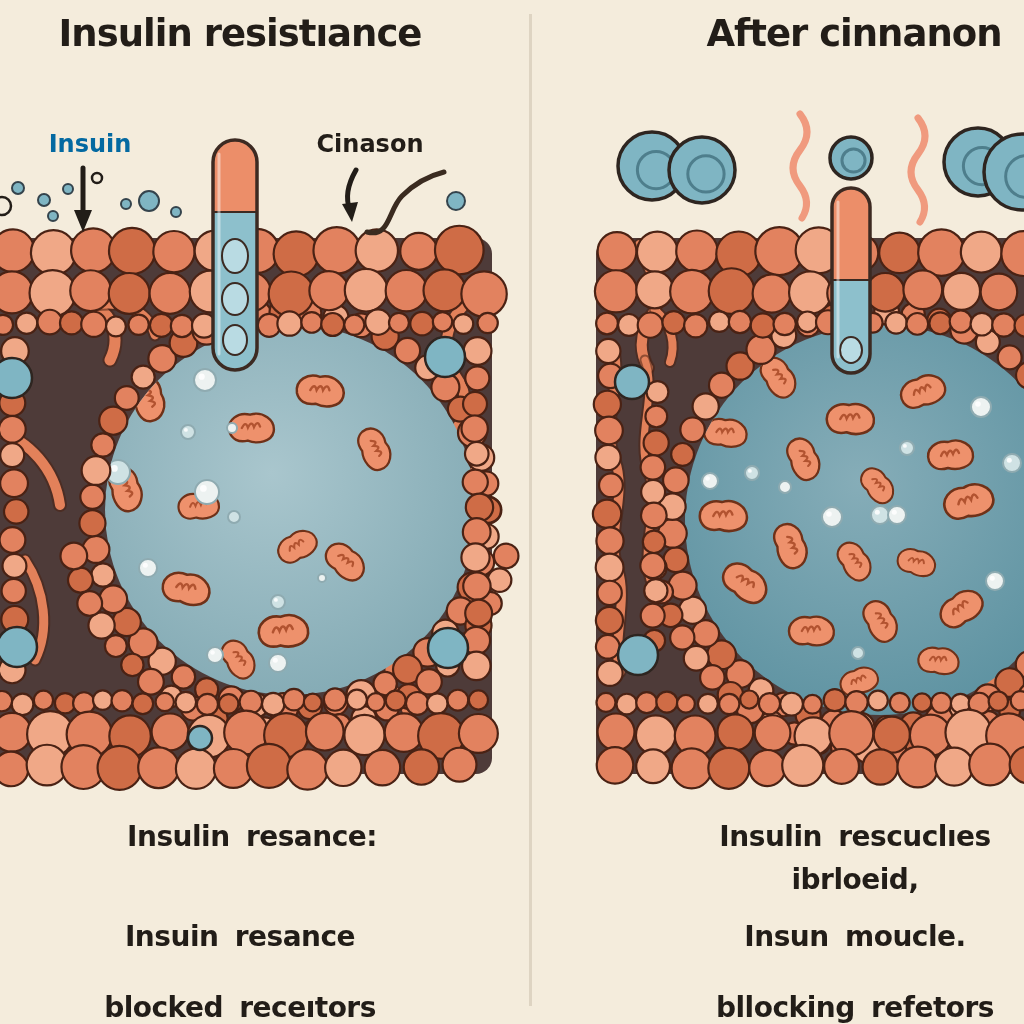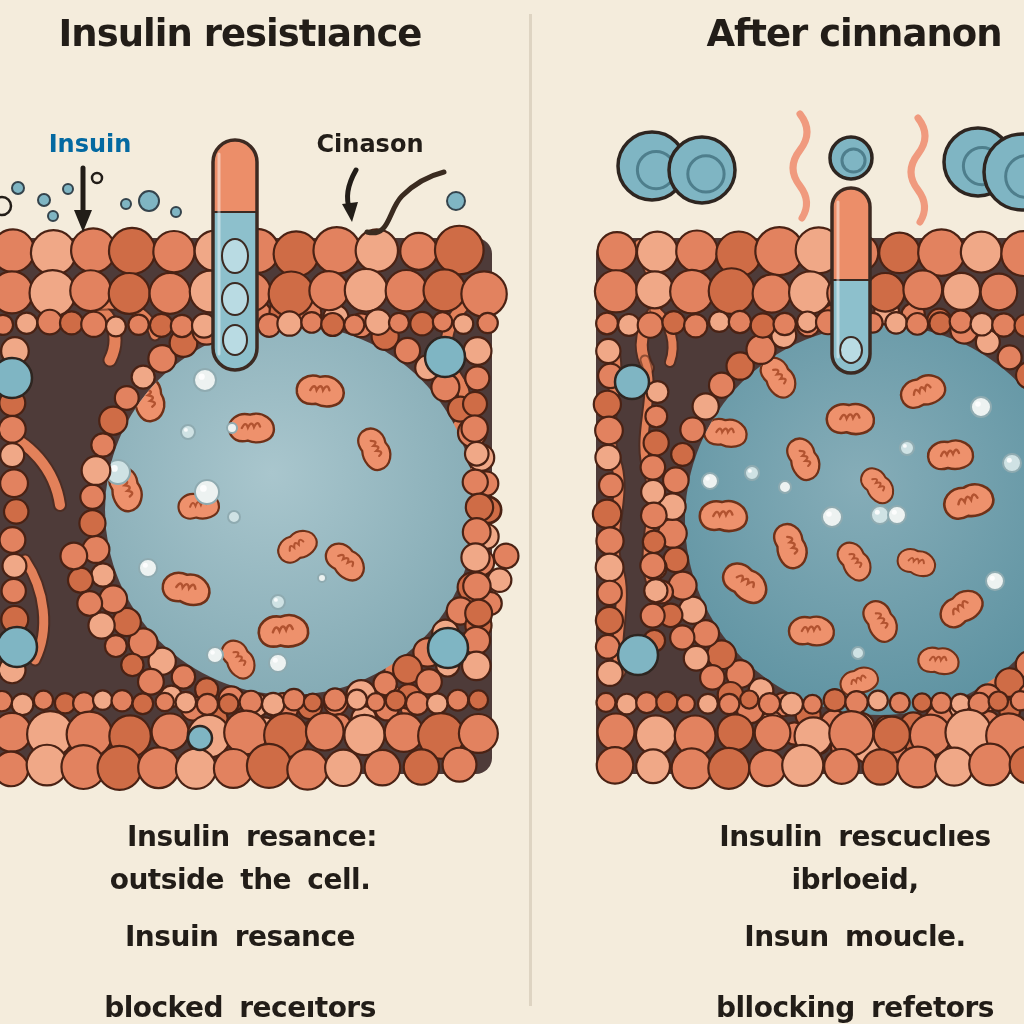--- a/index.html
+++ b/index.html
@@ -667,21 +667,20 @@
     </svg>
   <div class="divider" style="background: rgb(217, 208, 189);"></div>
 
   <div class="txt title left" style="color: rgb(34, 29, 24);">Insulin resistıance</div>
   <div class="txt title right" style="color: rgb(34, 29, 24);">After cinnanon</div>
 
   <div class="txt label insulin" style="color: #0369a1;">Insuin</div>
   <div class="txt label cinnamon" style="color: rgb(34, 29, 24);">Cinason</div>
 
   <div class="txt cap lc cl1" style="color: rgb(34, 29, 24); margin-left: 12px;">Insulin resance:</div>
-  <div class="txt cap lc cl2" style="color: rgb(34, 29, 24);">outside the cell.</div>
   <div class="txt cap lc cl3" style="color: rgb(34, 29, 24);">Insuin resance</div>
   <div class="txt cap lc cl4" style="color: rgb(34, 29, 24);">blocked receıtors</div>
 
   <div class="txt cap rc cl1" style="color: rgb(34, 29, 24);">Insulin rescuclıes</div>
   <div class="txt cap rc cl2" style="color: rgb(34, 29, 24);">ibrloeid,</div>
   <div class="txt cap rc cl3" style="color: rgb(34, 29, 24);">Insun moucle.</div>
   <div class="txt cap rc cl4" style="color: rgb(34, 29, 24);">bllocking refetors</div>
 </div>
 
 </body></html>

